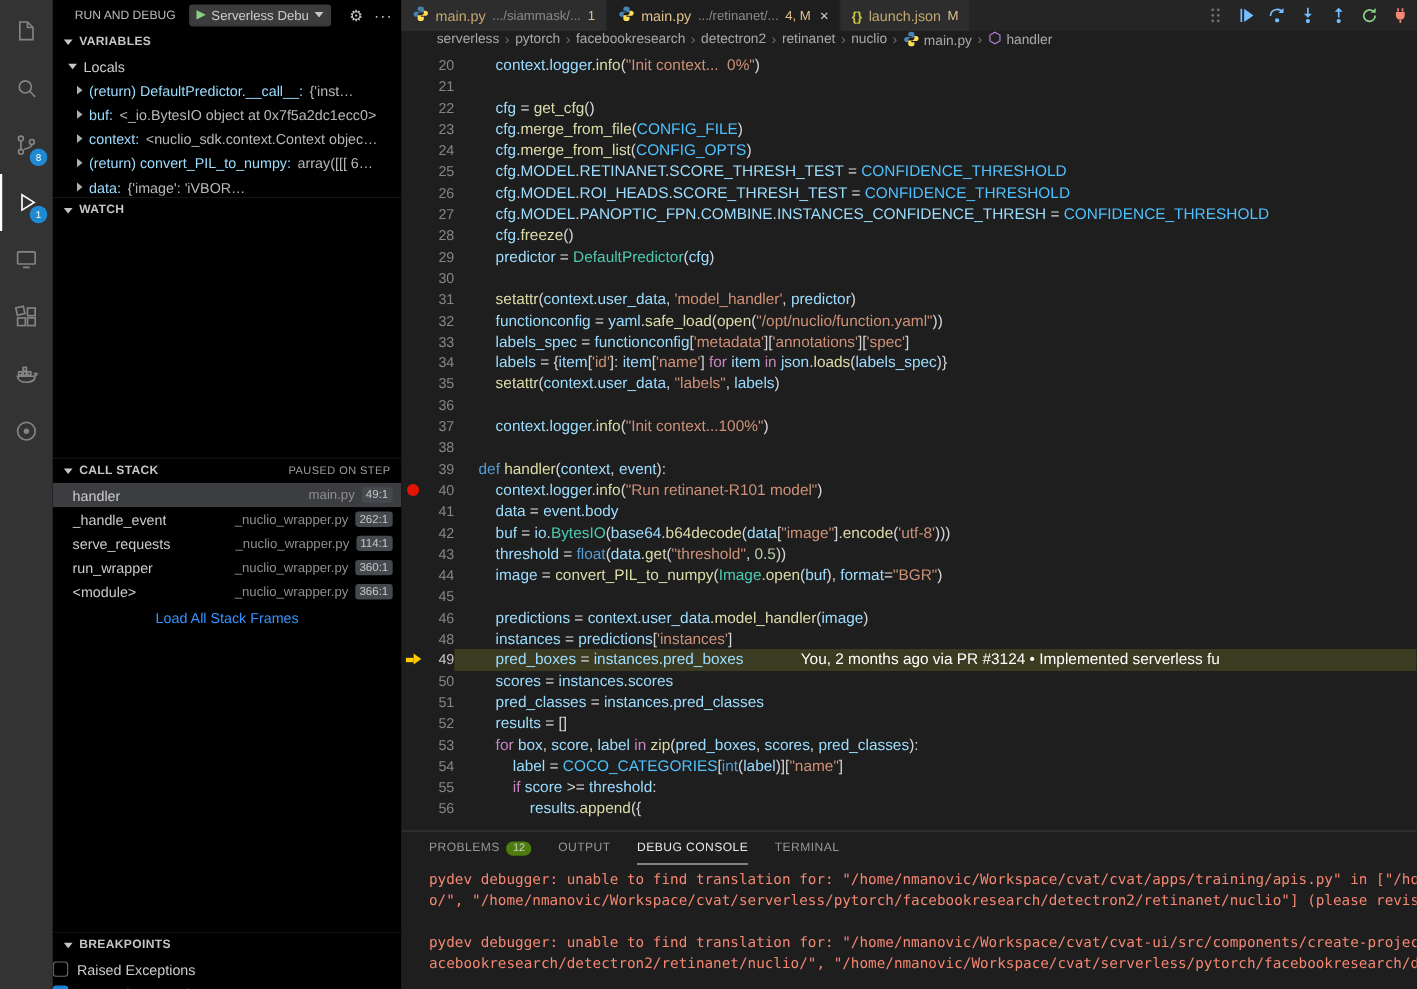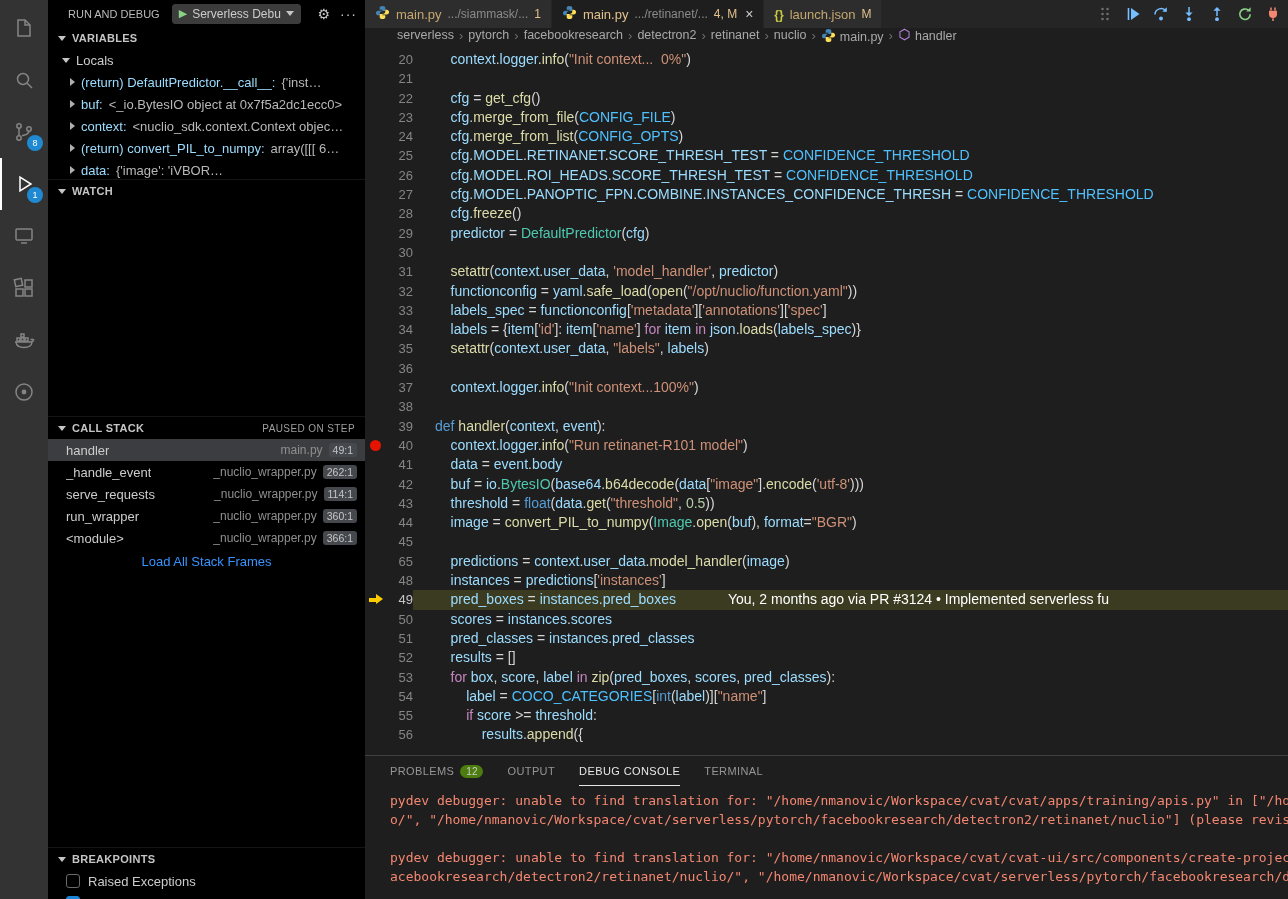--- a/index.html
+++ b/index.html
@@ -40,21 +40,21 @@
   .var-value{color:#b8b8b8;overflow:hidden;text-overflow:ellipsis}
   .sec-watch{height:237px;flex:none}
   .sec-callstack{height:431px;flex:none}
   .cs-row{height:22px;flex:none;display:flex;align-items:center;padding:0 8px 0 18px;gap:6px;cursor:pointer}
   .cs-row.selected{background:#3c3d41}
   .cs-fn{color:#cccccc;white-space:nowrap;overflow:hidden}
   .cs-file{margin-left:auto;color:#8f8f8f;font-size:12px;white-space:nowrap}
   .cs-pos{background:#45494e;color:#c5c5c5;border-radius:3px;font-size:10.5px;padding:1px 4px;flex:none}
   .cs-link{height:24px;display:flex;align-items:center;justify-content:center;color:#3794ff;cursor:pointer}
   .sec-breakpoints{flex:1}
-  .bp-row{height:22px;flex:none;display:flex;align-items:center;gap:8px;padding-left:18px}
+  .bp-row{height:22px;flex:none;display:flex;align-items:center;gap:8px;}
   .cb{width:14px;height:14px;border:1px solid #6b6b6b;border-radius:3px;background:transparent;flex:none;
     display:flex;align-items:center;justify-content:center;font-size:10px;color:#fff}
   .cb.checked{background:#1a85d6;border-color:#1a85d6}
 
   
   .main{position:absolute;left:365px;top:0;right:0;height:100%;background:#1e1e1e}
   .tabbar{position:absolute;left:0;top:0;right:0;height:28px;background:#252526;display:flex}
   .tab{display:flex;align-items:center;gap:6px;padding:0 10px;background:#2d2d2d;border-right:1px solid #252526;
     font-size:13px;cursor:pointer;white-space:nowrap}
   .tab.active{background:#1e1e1e}
@@ -593,21 +593,21 @@
         </div>
         <div class="code-line">
           <span class="glyph"></span>
           <span class="lnum">45</span>
           <span class="lcontent">
             <span class="lcode"></span>
           </span>
         </div>
         <div class="code-line">
           <span class="glyph"></span>
-          <span class="lnum">65</span>
+          <span class="lnum">46</span>
           <span class="lcontent">
             <span class="lcode"><span class="tk-p">    </span><span class="tk-v">predictions</span><span class="tk-p"> = </span><span class="tk-v">context</span><span class="tk-p">.</span><span class="tk-v">user_data</span><span class="tk-p">.</span><span class="tk-f">model_handler</span><span class="tk-p">(</span><span class="tk-v">image</span><span class="tk-p">)</span></span>
           </span>
         </div>
         <div class="code-line">
           <span class="glyph"></span>
           <span class="lnum">48</span>
           <span class="lcontent">
             <span class="lcode"><span class="tk-p">    </span><span class="tk-v">instances</span><span class="tk-p"> = </span><span class="tk-v">predictions</span><span class="tk-p">[</span><span class="tk-s">'instances'</span><span class="tk-p">]</span></span>
           </span>

